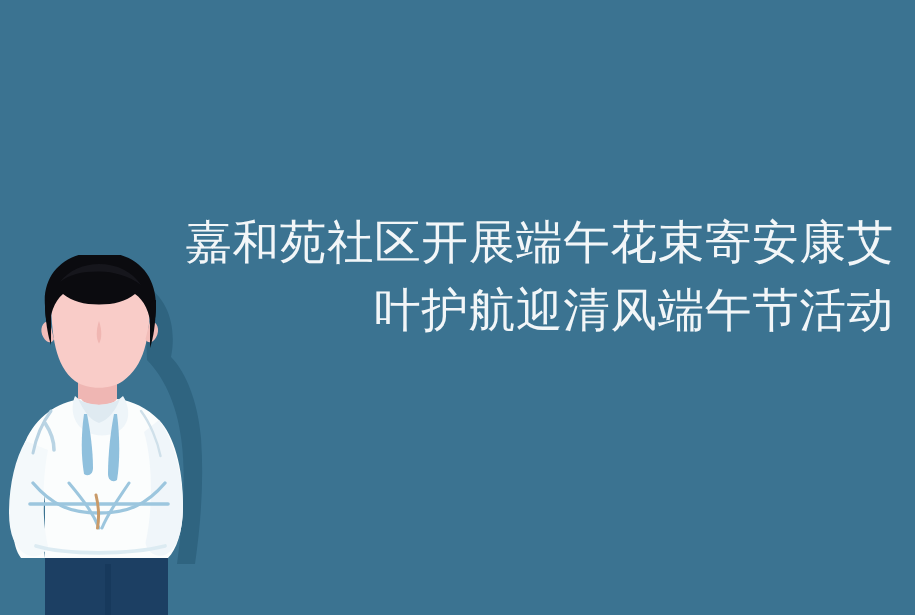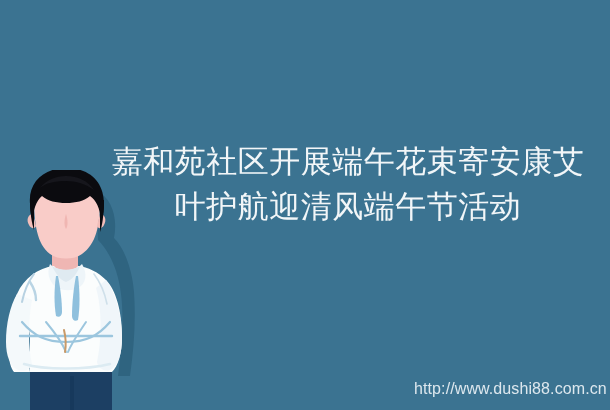--- a/index.html
+++ b/index.html
@@ -20,21 +20,21 @@
   #headline {
     position: absolute;
     left: 100px;
     top: 139px;
     width: 496px;
     font-size: 31px;
     line-height: 45px;
     letter-spacing: 0.5px;
     color: #f2f6f8;
     font-weight: 400;
-    text-align: center;
+    text-align: right;
     white-space: normal;
     word-break: break-all;
   }
 
   
   #watermark {
     position: absolute;
     left: 414px;
     top: 379px;
     font-size: 16px;
@@ -143,15 +143,14 @@
           <path d="M64 160 C66 168 66 176 65 182" stroke="#c99a68" stroke-width="2" fill="none" stroke-linecap="round"></path>
         </g>
 
         <path d="M24 194 C44 200 86 200 110 194" stroke="#dcebf2" stroke-width="2.5" fill="none" stroke-linecap="round"></path>
       </g>
     </svg>
   </div>
 
   <div id="headline">嘉和苑社区开展端午花束寄安康艾叶护航迎清风端午节活动</div>
 
-  <div id="watermark">http://www.dushi88.com.cn</div>
 
 </div>
 
 </body></html>

